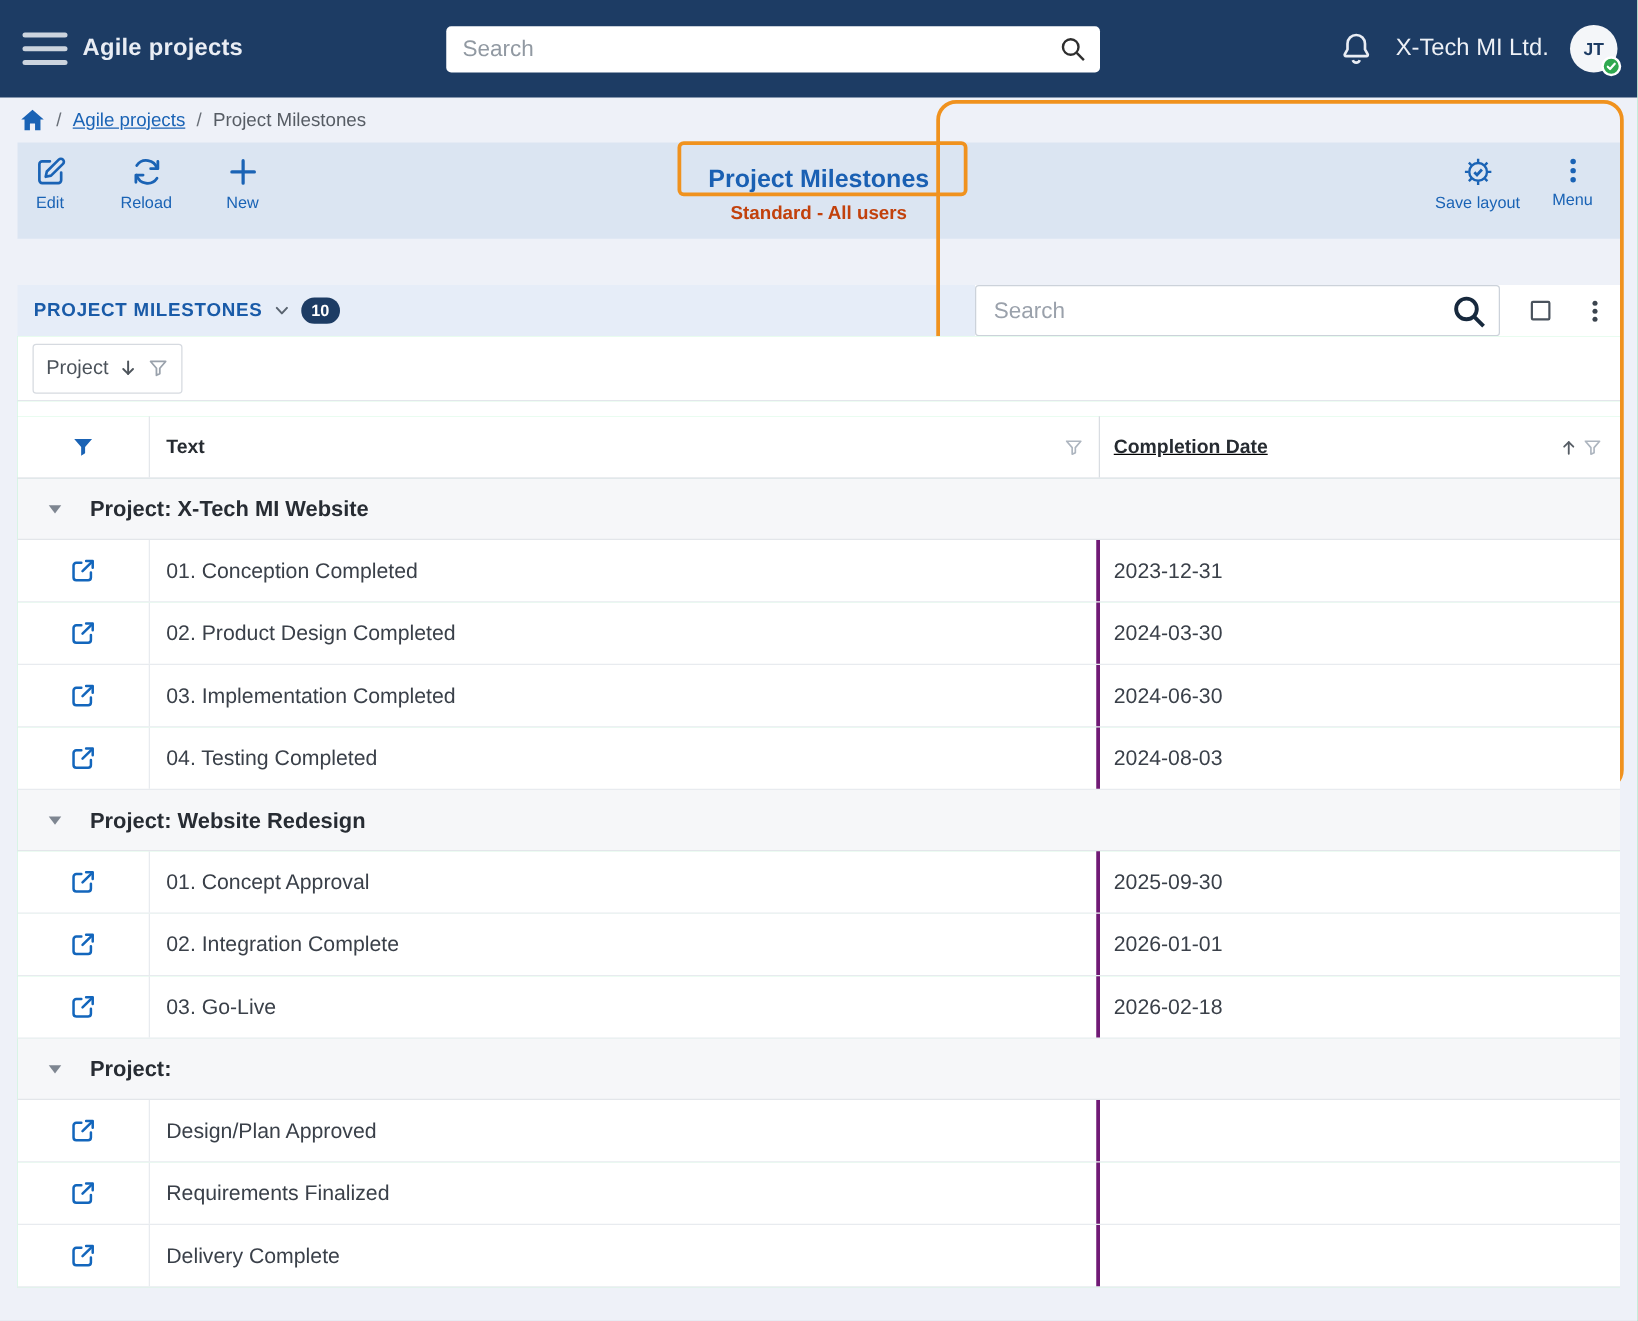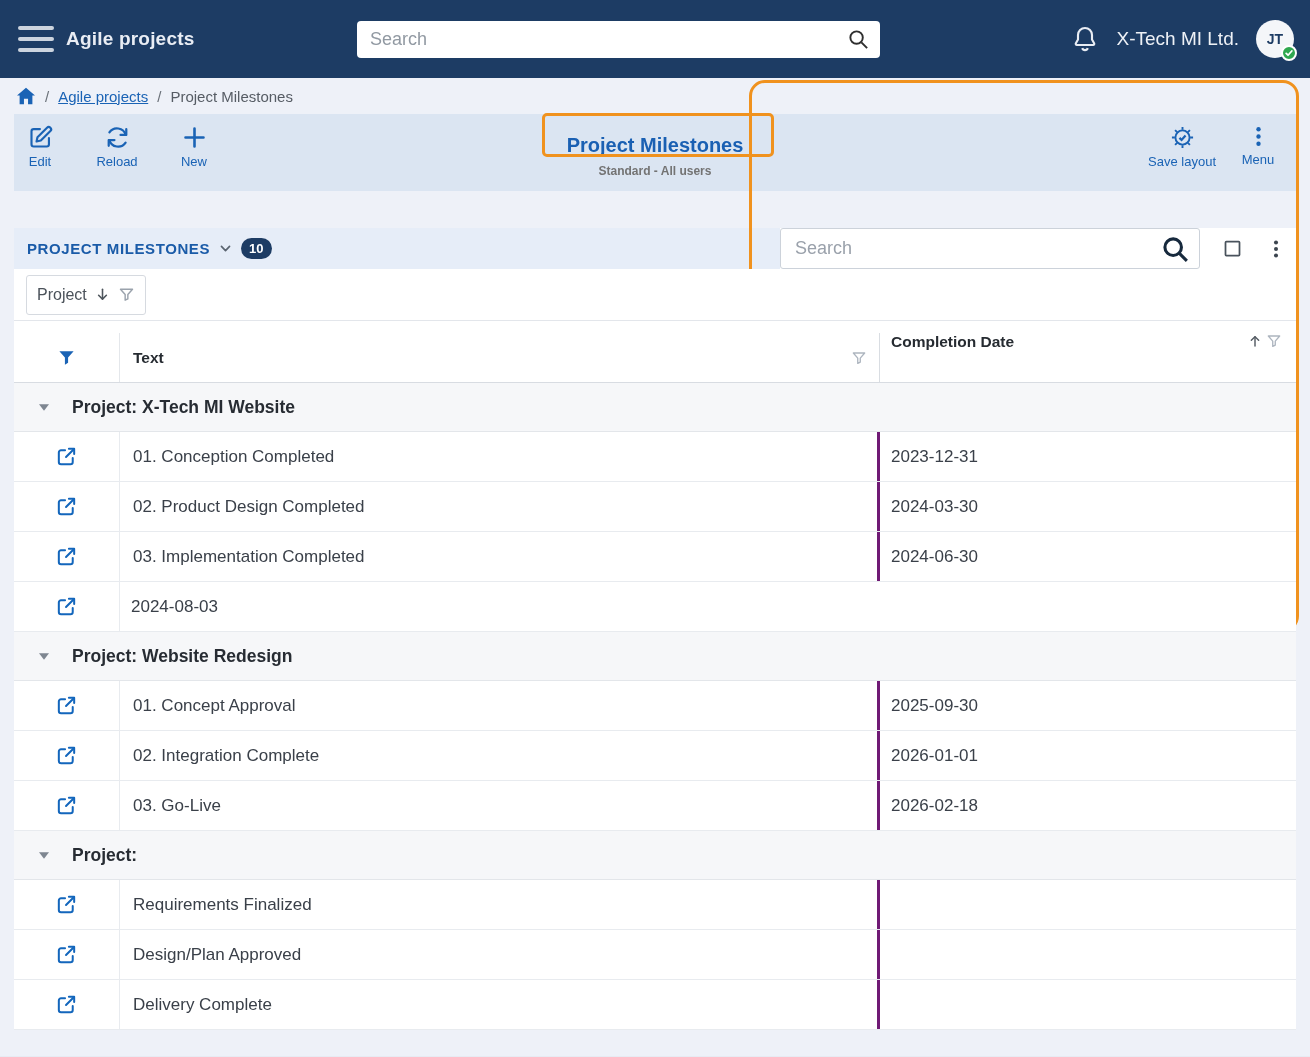--- a/index.html
+++ b/index.html
@@ -26,21 +26,21 @@
   .breadcrumb .crumb-current { color:#565c64; }
 
   
   .toolbar { position:relative; z-index:1; margin:0 14px; height:77px; background:#dbe5f2; }
   .tool-group-left { position:absolute; left:2px; top:10px; display:flex; gap:29px; }
   .tool-group-right { position:absolute; right:14px; top:10px; display:flex; gap:18px; }
   .tool-btn { display:flex; flex-direction:column; align-items:center; gap:3px; min-width:48px; cursor:pointer; }
   .tool-btn .lbl { font-size:13px; color:#1a63b5; white-space:nowrap; }
   .toolbar-center { position:absolute; left:50%; top:50%; transform:translate(-50%,-50%); text-align:center; }
   .view-title { font-size:20px; font-weight:700; color:#1a60b3; padding:6px 14px; }
-  .view-sub { margin-top:1px; font-size:12px; font-weight:700; color:#737373; cursor:pointer; }
+  .view-sub { margin-top:1px; font-size:15px; font-weight:700; color:#c2410c; cursor:pointer; }
 
   
   .panel-header { position:relative; z-index:1; margin:37px 14px 0; height:41px; background:#e6edf8; display:flex; align-items:stretch; }
   .panel-left { flex:1; display:flex; align-items:center; gap:9px; padding-left:13px; cursor:pointer; }
   .panel-title { font-size:15px; font-weight:700; color:#1a5ba8; letter-spacing:.6px; }
   .count-badge { background:var(--topbar-bg,#1d3c64); color:#fff; font-size:13px; font-weight:700; padding:3px 8px; border-radius:11px; }
   .panel-right { width:516px; background:#fff; display:flex; align-items:center; }
   .panel-search { position:relative; width:420px; height:41px; border:1px solid #ccd2da; border-radius:3px; background:#fff; }
   .panel-search input { width:100%; height:100%; border:none; outline:none; padding:0 48px 0 14px; font-size:18px; color:#333; background:transparent; font-family:inherit; }
   .panel-search input::placeholder { color:#9aa1ab; }
@@ -49,21 +49,21 @@
 
   
   .table-container { position:relative; z-index:6; margin:0 14px; background:#86efac; }
   .groupby-row { height:52px; border-bottom:1px solid #e3e6eb; display:flex; align-items:center; padding-left:12px; background:#fff; }
   .chip { height:40px; border:1px solid #d6dae0; border-radius:3px; background:#fff; display:flex; align-items:center; gap:7px; padding:0 10px; cursor:pointer; }
   .chip .chip-label { font-size:16px; color:#4b525a; }
   .spacer12 { height:12px; background:#fff; }
   .thead { height:50px; display:flex; border-bottom:1px solid #d8dce2; background:#fff; }
   .col-icon { width:106px; display:flex; align-items:center; justify-content:center; border-right:1px solid #e4e7eb; }
   .col-text { width:760px; display:flex; align-items:center; padding-left:13px; border-right:1px solid #d9dde2; }
-  .col-date { flex:1; display:flex; padding-left:11px; }
+  .col-date { flex:1; display:flex; align-items:center; padding-left:11px;text-decoration:underline; }
   .thead .hlabel { font-size:15.5px; font-weight:700; color:#262b31; cursor:pointer; }
   .thead .col-text .hfilter { margin-left:auto; margin-right:12px; }
   .thead .col-date .hsort { margin-left:auto; }
   .thead .col-date .hfilter { margin-left:3px; margin-right:14px; }
 
   .group-header { height:49px; background:#f6f7f9; border-bottom:1px solid #e3e6ea; display:flex; align-items:center; cursor:pointer; }
   .group-header .tri { margin-left:24px; display:flex; }
   .group-header .group-label { margin-left:22px; font-size:17.5px; font-weight:700; color:#272c33; }
 
   .trow { height:50px; display:flex; border-bottom:1px solid #e8ebef; background:#fff; }
@@ -293,20 +293,21 @@
   </div>
 
   <div class="trow">
     <div class="cell icon-cell">
       <svg width="23" height="23" viewBox="0 0 24 24" fill="none" stroke="#1366bc" stroke-width="2.1" stroke-linecap="round" stroke-linejoin="round">
         <path d="M10.5 5.5H6.3C5.03 5.5 4 6.53 4 7.8v9.9C4 18.97 5.03 20 6.3 20h9.9c1.27 0 2.3-1.03 2.3-2.3v-4.2"></path>
         <path d="M14.5 4H20v5.5"></path>
         <path d="M19.6 4.4L11.5 12.5"></path>
       </svg>
     </div>
+    <div class="cell text-cell">04. Testing Completed</div>
     <div class="cell date-cell">2024-08-03</div>
   </div>
 </div>
   </div>
 
   <div class="group">
     <div class="group-header">
       <span class="tri">
         <svg width="12" height="9" viewBox="0 0 12 9">
                 <path d="M1 1.2h10L6 7.8z" fill="#7e8691"></path>
@@ -364,33 +365,33 @@
     </div>
     <div class="group-rows">
   <div class="trow">
     <div class="cell icon-cell">
       <svg width="23" height="23" viewBox="0 0 24 24" fill="none" stroke="#1366bc" stroke-width="2.1" stroke-linecap="round" stroke-linejoin="round">
         <path d="M10.5 5.5H6.3C5.03 5.5 4 6.53 4 7.8v9.9C4 18.97 5.03 20 6.3 20h9.9c1.27 0 2.3-1.03 2.3-2.3v-4.2"></path>
         <path d="M14.5 4H20v5.5"></path>
         <path d="M19.6 4.4L11.5 12.5"></path>
       </svg>
     </div>
+    <div class="cell text-cell">Design/Plan Approved</div>
+    <div class="cell date-cell"></div>
+  </div>
+
+  <div class="trow">
+    <div class="cell icon-cell">
+      <svg width="23" height="23" viewBox="0 0 24 24" fill="none" stroke="#1366bc" stroke-width="2.1" stroke-linecap="round" stroke-linejoin="round">
+        <path d="M10.5 5.5H6.3C5.03 5.5 4 6.53 4 7.8v9.9C4 18.97 5.03 20 6.3 20h9.9c1.27 0 2.3-1.03 2.3-2.3v-4.2"></path>
+        <path d="M14.5 4H20v5.5"></path>
+        <path d="M19.6 4.4L11.5 12.5"></path>
+      </svg>
+    </div>
     <div class="cell text-cell">Requirements Finalized</div>
-    <div class="cell date-cell"></div>
-  </div>
-
-  <div class="trow">
-    <div class="cell icon-cell">
-      <svg width="23" height="23" viewBox="0 0 24 24" fill="none" stroke="#1366bc" stroke-width="2.1" stroke-linecap="round" stroke-linejoin="round">
-        <path d="M10.5 5.5H6.3C5.03 5.5 4 6.53 4 7.8v9.9C4 18.97 5.03 20 6.3 20h9.9c1.27 0 2.3-1.03 2.3-2.3v-4.2"></path>
-        <path d="M14.5 4H20v5.5"></path>
-        <path d="M19.6 4.4L11.5 12.5"></path>
-      </svg>
-    </div>
-    <div class="cell text-cell">Design/Plan Approved</div>
     <div class="cell date-cell"></div>
   </div>
 
   <div class="trow">
     <div class="cell icon-cell">
       <svg width="23" height="23" viewBox="0 0 24 24" fill="none" stroke="#1366bc" stroke-width="2.1" stroke-linecap="round" stroke-linejoin="round">
         <path d="M10.5 5.5H6.3C5.03 5.5 4 6.53 4 7.8v9.9C4 18.97 5.03 20 6.3 20h9.9c1.27 0 2.3-1.03 2.3-2.3v-4.2"></path>
         <path d="M14.5 4H20v5.5"></path>
         <path d="M19.6 4.4L11.5 12.5"></path>
       </svg>

